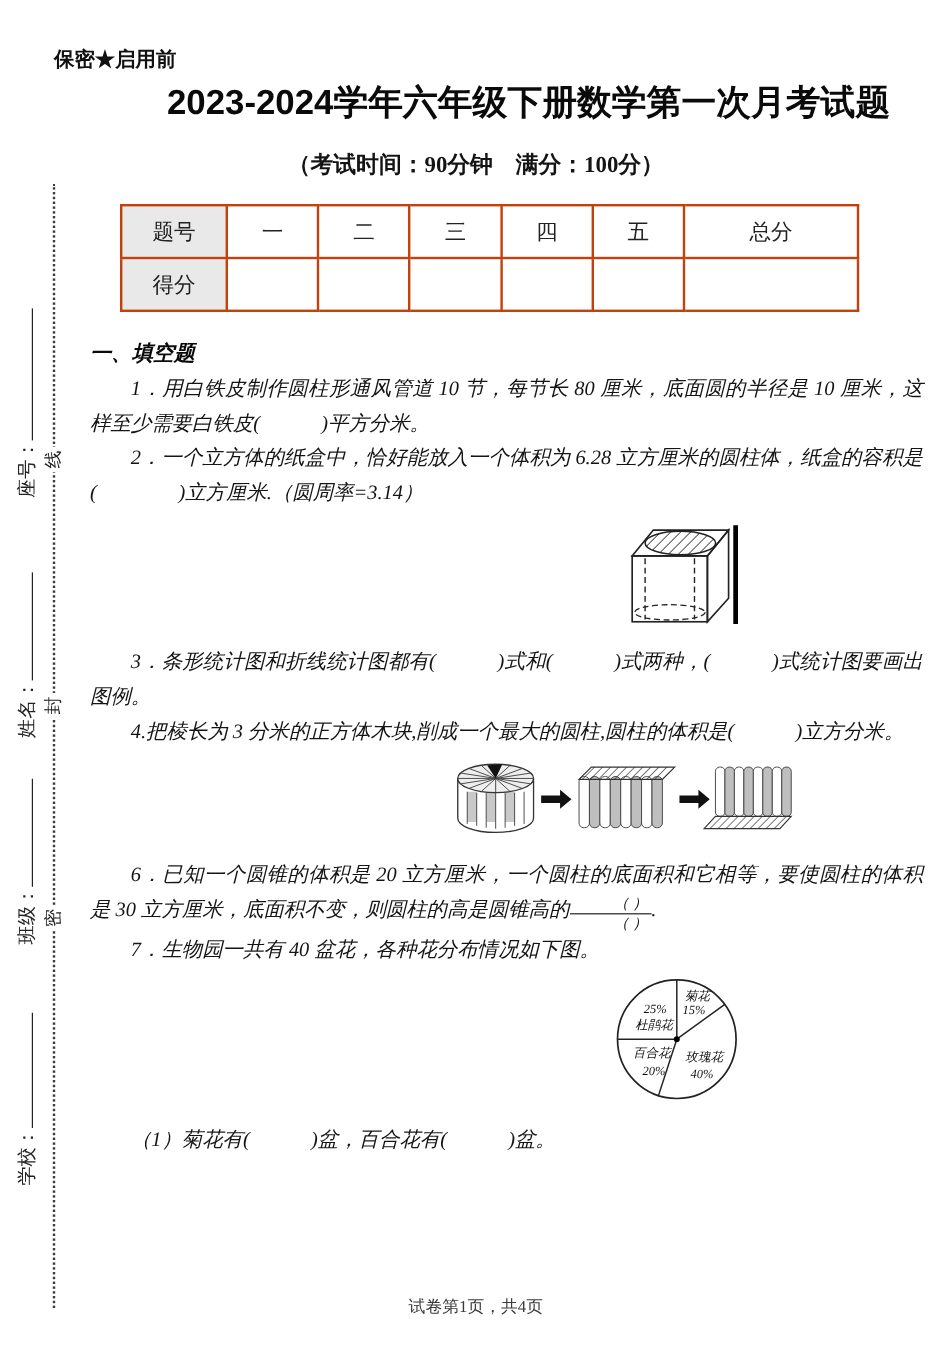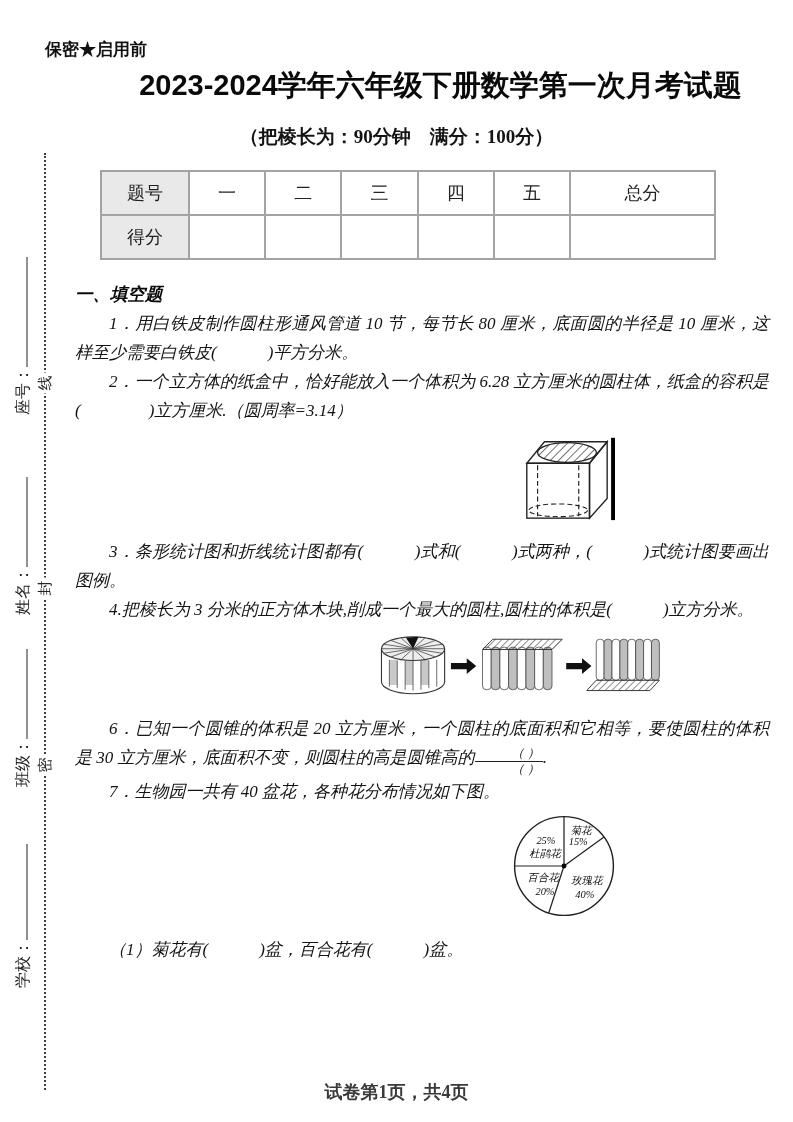--- a/index.html
+++ b/index.html
@@ -8,21 +8,21 @@
   .page { position:relative; width:793px; height:1122px; background:#ffffff; overflow:hidden; }
 
   .confidential { position:absolute; left:45px; top:38px; font-family:"Liberation Sans", sans-serif;
                   font-weight:bold; font-size:17px; color:#111; }
   .title { position:absolute; left:0; top:66px; width:100%; text-align:center;
            font-family:"Liberation Sans", sans-serif; font-weight:bold; font-size:29px; color:#0a0a0a;margin-left:44px; }
   .subtitle { position:absolute; left:0; top:124px; width:100%; text-align:center;
               font-size:19px; font-weight:600; color:#141414; }
 
   table.score { position:absolute; left:100px; top:170px; width:616px; border-collapse:collapse; }
-  table.score td { border:2px solid #a3a3a3; height:44px; text-align:center;
+  table.score td { border:2px solid #c2410c; height:44px; text-align:center;
                    font-size:18px; color:#222; }
   table.score td.lbl { background:#e9e9e9; width:88px; }
 
   
   .seal-dotted { position:absolute; left:44px; top:153px; height:937px; width:0;
                  border-left:2.5px dotted #3c3c3c; }
   .seal-char { position:absolute; left:45px; transform:translate(-50%,-50%) rotate(-90deg);
                background:#fff; font-size:15px; color:#222; padding:0 3px; }
   .seal-field { position:absolute; transform:translate(-50%,-50%) rotate(-90deg);
                 white-space:nowrap; font-size:16px; color:#222; }
@@ -39,32 +39,32 @@
   .fig-cube { margin-left:288px; }
   .fig-cyl { margin-left:200px; }
   .fig-pie { margin-left:284px; }
 
   .frac { display:inline-block; vertical-align:-10px; text-align:center;
           font-size:12.5px; line-height:1.2; }
   .frac .num { display:block; border-bottom:1.3px solid #222; padding:0 3px; }
   .frac .den { display:block; padding:0 3px; }
 
   .footer { position:absolute; left:0; top:1080px; width:100%; text-align:center;
-            font-size:18px; color:#3a3a3a;font-weight:bold; }
+            font-size:14px; color:#3a3a3a; }
 
   svg text { font-family:"Liberation Serif", serif; font-size:11px; fill:#111; }
 </style>
 </head>
 <body>
 
 <div class="page">
 
   <div class="confidential">保密★启用前</div>
   <div class="title">2023-2024学年六年级下册数学第一次月考试题</div>
-  <div class="subtitle">（把棱长为：90分钟　满分：100分）</div>
+  <div class="subtitle">（考试时间：90分钟　满分：100分）</div>
 
   <table class="score">
     <tbody>
         <tr>
       <td class="lbl">题号</td>
       <td>一</td>
       <td>二</td>
       <td>三</td>
       <td>四</td>
       <td>五</td>

